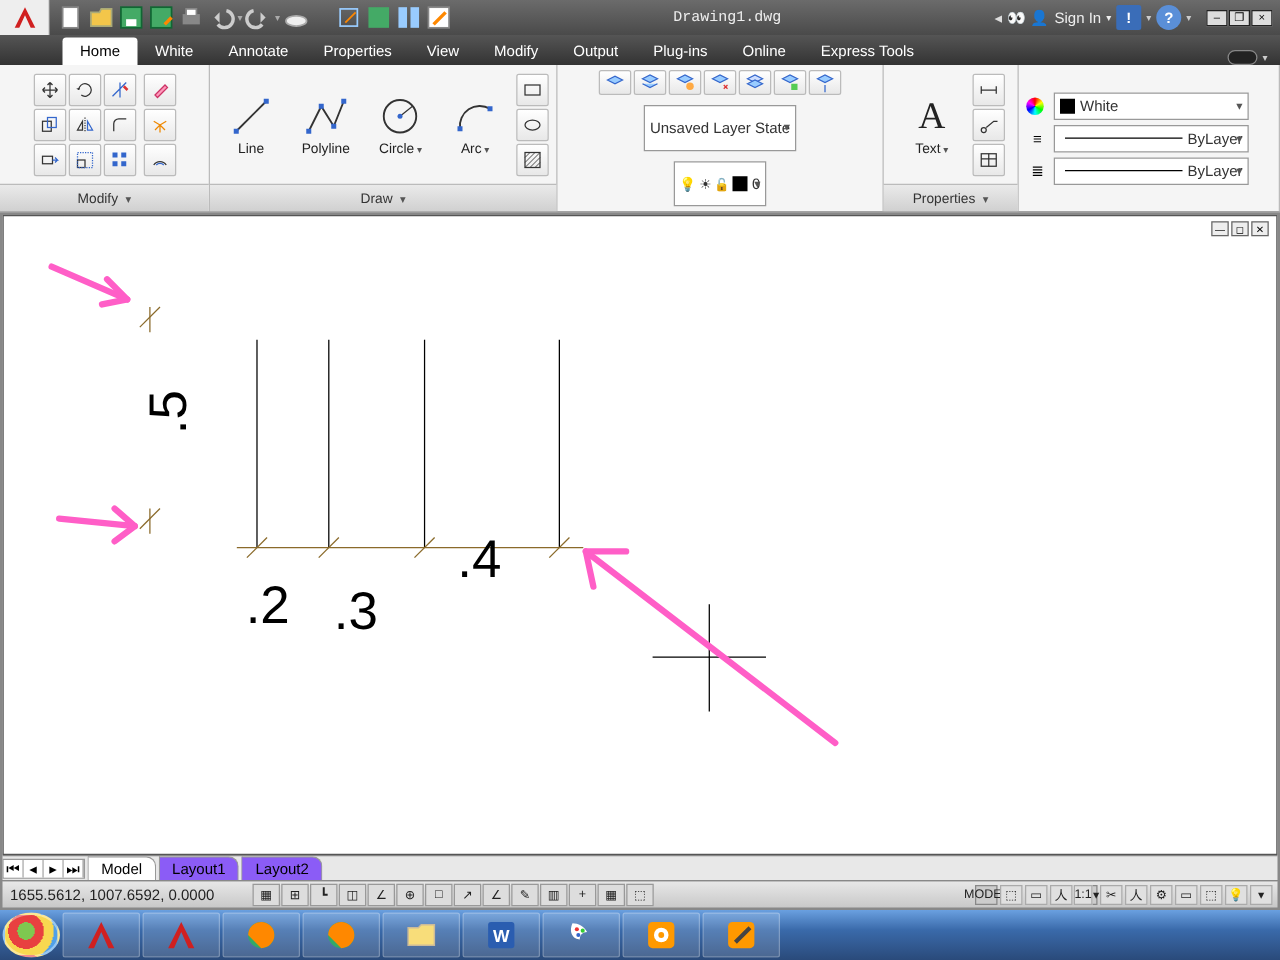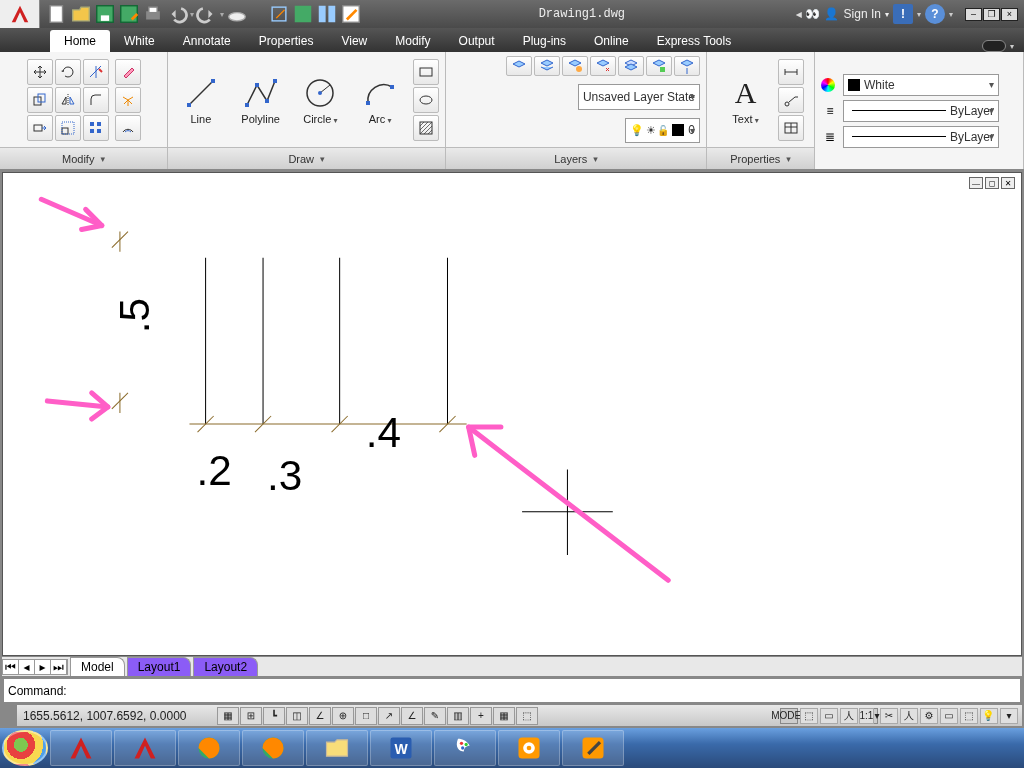--- a/index.html
+++ b/index.html
@@ -37,21 +37,21 @@
   .bigbtn{display:flex;flex-direction:column;align-items:center;justify-content:center;gap:2px;width:56px;}
   .bigbtn .ico{width:36px;height:36px;display:flex;align-items:center;justify-content:center;}
   .bigbtn .lbl{font-size:11px;color:#222;}
   .drop::after{content:" ▾";font-size:8px;color:#555;}
   .grid6{display:grid;grid-template-columns:repeat(3,26px);grid-auto-rows:26px;gap:2px;}
   .grid2c{display:grid;grid-template-columns:repeat(1,26px);grid-auto-rows:26px;gap:2px;}
   .sbtn{width:26px;height:26px;border:1px solid #bbb;background:linear-gradient(#fff,#e8e8e8);border-radius:2px;display:flex;align-items:center;justify-content:center;}
   .sbtn svg{width:16px;height:16px;}
 
   
-  .layerpanel .body{flex-direction:column;align-items:flex-end;gap:8px; width:260px;}
+  .layerpanel .body{flex-direction:column;align-items:center;gap:8px; width:260px;}
   .lrow{display:flex;gap:2px;align-items:center;}
   .lrow .sbtn{flex:0 0 26px;height:20px;}
   .combo{flex:1;height:22px;border:1px solid #999;background:#fff;display:flex;align-items:center;padding:0 4px;font-size:11px;color:#333;position:relative;}
   .combo::after{content:"▾";position:absolute;right:4px;color:#555;font-size:10px;}
   .combo .sw{width:12px;height:12px;background:#000;margin-right:4px;}
   .combo .bulb::before{content:"💡";font-size:11px;margin-right:2px;}
   .combo .sun::before{content:"☀";font-size:11px;margin-right:2px;}
   .combo .lock::before{content:"🔓";font-size:10px;margin-right:2px;}
 
   
@@ -78,21 +78,21 @@
   .mtabs{height:20px;background:#e8e8e8;border-top:1px solid #888;display:flex;align-items:center;font-size:11px;}
   .mtabs .nav{display:flex;border:1px solid #999;}
   .mtabs .nav span{width:16px;text-align:center;border-right:1px solid #999;background:#fff;}
   .mtab{padding:2px 10px;border:1px solid #999;border-bottom:none;margin-left:2px;background:#8b5cf6;border-radius:0 8px 0 0;}
   .mtab.active{background:#fff;font-weight:normal;}
 
   
   .cmd{height:24px;background:#fff;border-top:1px solid #888;display:flex;align-items:center;padding:0 4px;font-family:Consolas,monospace;font-size:13px;margin:2px;}
   
   
-  .status{height:22px;background:linear-gradient(#e8e8e8,#c8c8c8);border-top:1px solid #888;display:flex;align-items:center;font-size:11px;color:#222;margin-left:15px;}
+  .status{height:22px;background:linear-gradient(#e8e8e8,#c8c8c8);border-top:1px solid #888;display:flex;align-items:center;font-size:11px;color:#222;}
   .status .coords{padding:0 6px;width:200px;}
   .status .mid{display:flex;gap:1px;}
   .status .mid span{width:22px;height:18px;border:1px solid #999;background:#ddd;display:flex;align-items:center;justify-content:center;font-size:10px;}
   .status .rgrp{margin-left:auto;display:flex;gap:2px;align-items:center;padding-right:4px;}
   .status .rgrp .mb{padding:2px 6px;background:#ccc;border:1px solid #888;font-size:10px;}
   .status .rgrp span{width:18px;height:16px;display:flex;align-items:center;justify-content:center;border:1px solid #aaa;background:#e0e0e0;font-size:10px;}
 
   
   .taskbar{height:40px;background:linear-gradient(#6aa0e0,#3a6aaa 40%,#2a4a7a);display:flex;align-items:center;gap:2px;padding:0 2px;color:#fff;}
   .start{width:46px;height:36px;border-radius:50%;background:radial-gradient(circle at 40% 40%, #7ec850 0 22%, #e84040 22% 45%, #f8d850 45% 70%, #50a0e8 70% 100%);border:2px solid rgba(255,255,255,.4);}
@@ -423,21 +423,20 @@
           <span>Unsaved Layer State</span>
         </div>
       <div class="combo">
         <span class="bulb"></span>
           <span class="sun"></span>
           <span class="lock"></span>
           <span class="sw"></span>
         <span>0</span>
       </div>
     </div>
-    <div class="foot">Layers</div>
   </div>
 
   <div class="panel annpanel" style="width:108px">
     <div class="body">
       <div class="bigbtn">
         <div class="ico" style="font-family:'Times New Roman';font-size:30px;font-weight:normal;color:#222">A</div>
         <div class="lbl drop">Text</div>
       </div>
       <div class="grid2c">
         <div class="sbtn">
@@ -550,23 +549,20 @@
       <span>⏮</span>
       <span>◂</span>
       <span>▸</span>
       <span>⏭</span>
     </div>
     <div class="mtab active">Model</div>
     <div class="mtab">Layout1</div>
     <div class="mtab">Layout2</div>
   </div>
 
-  <div class="cmd">
-      <span>Command:</span>
-    </div>
 
   <div class="status">
     <div class="coords">1655.5612, 1007.6592, 0.0000</div>
     <div class="mid">
       <span>▦</span>
       <span>⊞</span>
       <span>┗</span>
       <span>◫</span>
       <span>∠</span>
       <span>⊕</span>

